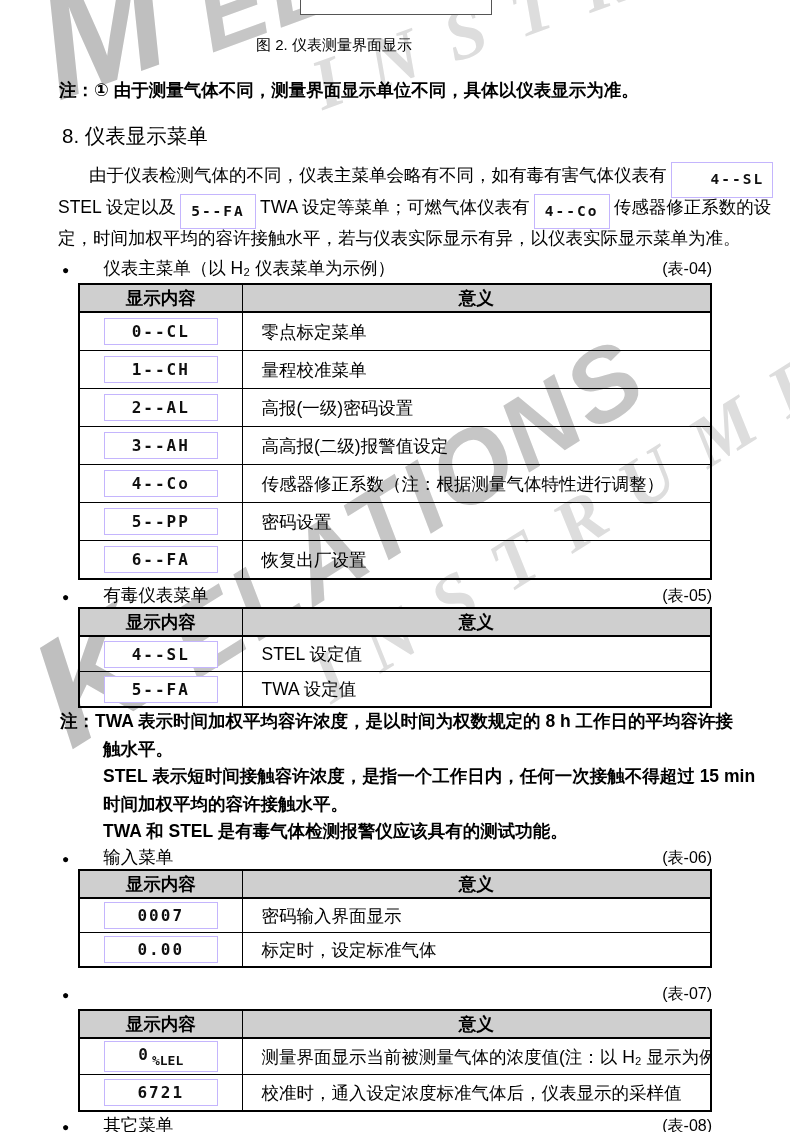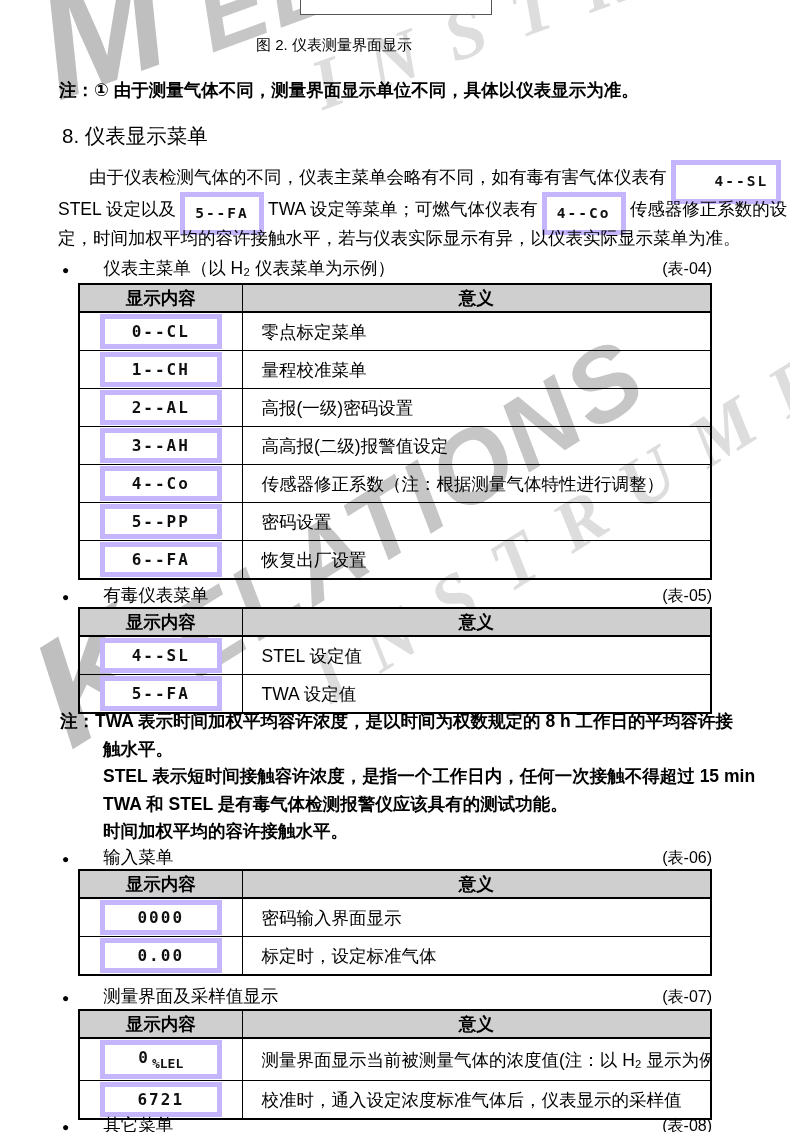--- a/index.html
+++ b/index.html
@@ -22,21 +22,21 @@
   .abs{position:absolute;z-index:1;}
   #fig-box{left:300px;top:-34px;width:190px;height:47px;border:1px solid #555;background:#fff;}
   #fig-caption{left:0;top:36px;width:668px;text-align:center;font-size:15px;}
   #note-top{left:59px;top:78px;font-size:17.5px;font-weight:bold;white-space:nowrap;}
   #heading{left:62px;top:122px;font-size:20.5px;font-weight:normal;}
 
   #intro{left:58px;top:160px;width:690px;font-size:17.5px;line-height:31.5px;}
   #intro .iline{white-space:nowrap;height:31.5px;}
   #intro .indent{text-indent:31px;}
 
-  .lcd{display:inline-block;background:#fff;border:5px solid #c4b5fd;
+  .lcd{display:inline-block;background:#fff;border:1px solid #c4b5fd;
        font-family:"DejaVu Sans Mono",monospace;font-weight:bold;color:#101010;
        letter-spacing:2px;text-align:center;}
   .lcd-inline{min-width:58px;padding:1px 8px;font-size:14.5px;vertical-align:-3px;margin:0 4px;}
   .lcd-cell{min-width:72px;padding:3px 20px;font-size:16px;}
   .lcd-unit{font-size:13px;letter-spacing:0;vertical-align:-5px;margin-left:2px;font-weight:bold;}
 
   .bullet{left:62px;width:650px;display:flex;justify-content:space-between;
           align-items:baseline;font-size:17.5px;}
   .bullet .left{display:flex;align-items:baseline;}
   .bullet .dot{font-size:12px;margin-right:34px;}
@@ -175,22 +175,22 @@
       <td class="cell-lcd"><span class="lcd lcd-cell">5--FA</span></td>
       <td class="cell-meaning">TWA 设定值</td>
     </tr>
   </tbody>
     </table>
 
   <div id="twa-note" class="abs">
     <div class="ln">注：TWA 表示时间加权平均容许浓度，是以时间为权数规定的 8 h 工作日的平均容许接</div>
     <div class="ln ind">触水平。</div>
     <div class="ln ind">STEL 表示短时间接触容许浓度，是指一个工作日内，任何一次接触不得超过 15 min</div>
+    <div class="ln ind">时间加权平均的容许接触水平。</div>
     <div class="ln ind">TWA 和 STEL 是有毒气体检测报警仪应该具有的测试功能。</div>
-    <div class="ln ind">时间加权平均的容许接触水平。</div>
   </div>
 
   <div id="bullet-06" class="abs bullet">
     <span class="left">
         <span class="dot">●</span>
       <span>输入菜单</span>
       </span>
     <span class="tag">(表-06)</span>
   </div>
 
@@ -198,34 +198,33 @@
     <colgroup>
         <col class="c1">
         <col>
       </colgroup>
     <tbody>
         <tr>
       <th>显示内容</th>
       <th>意义</th>
     </tr>
     <tr>
-      <td class="cell-lcd"><span class="lcd lcd-cell">0000</span></td>
+      <td class="cell-lcd"><span class="lcd lcd-cell">0007</span></td>
       <td class="cell-meaning">密码输入界面显示</td>
     </tr>
     <tr>
       <td class="cell-lcd"><span class="lcd lcd-cell">0.00</span></td>
       <td class="cell-meaning">标定时，设定标准气体</td>
     </tr>
   </tbody>
     </table>
 
   <div id="bullet-07" class="abs bullet">
     <span class="left">
         <span class="dot">●</span>
-      <span>测量界面及采样值显示</span>
       </span>
     <span class="tag">(表-07)</span>
   </div>
 
   <table id="table-07">
     <colgroup>
         <col class="c1">
         <col>
       </colgroup>
     <tbody>

